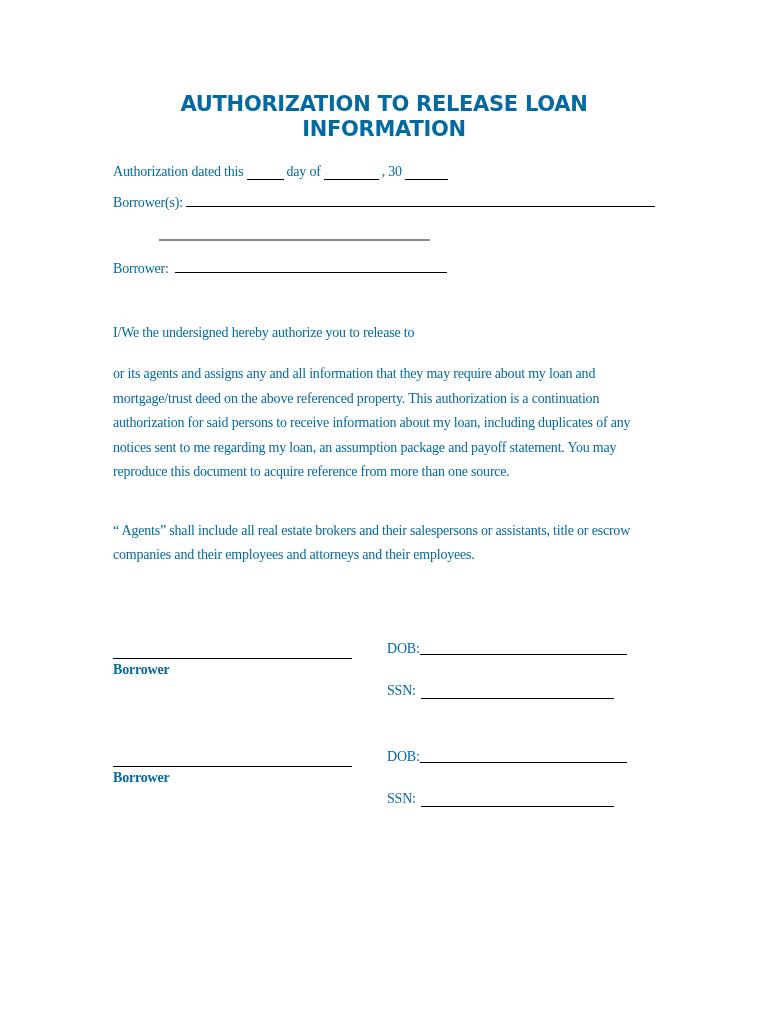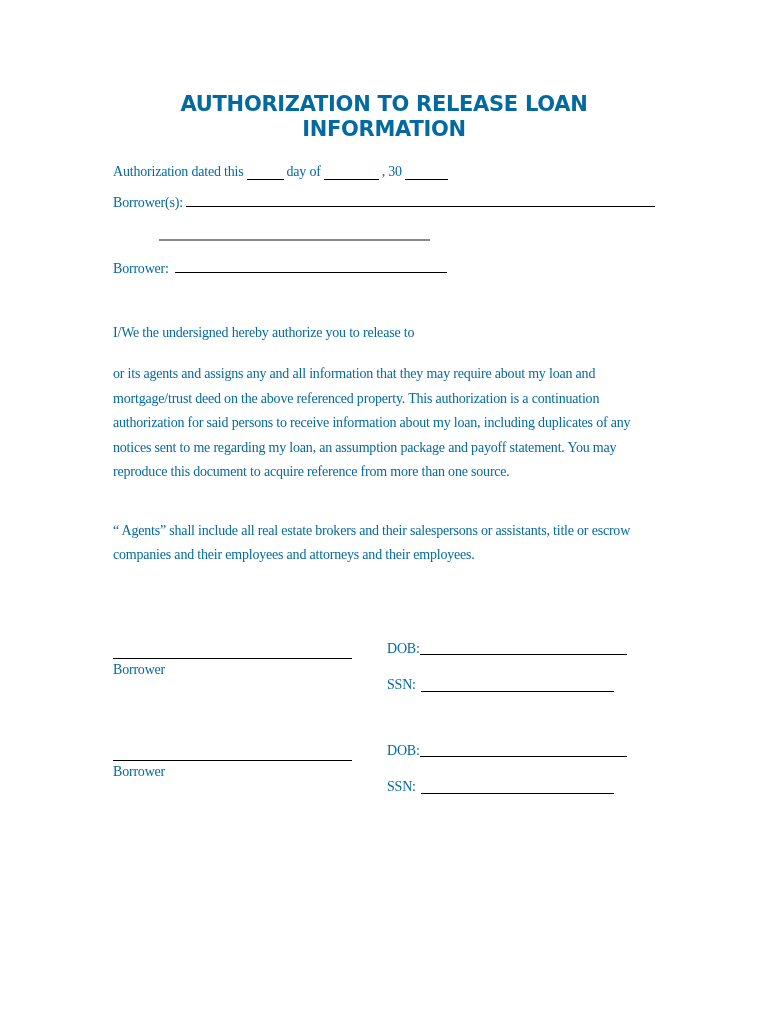--- a/index.html
+++ b/index.html
@@ -56,24 +56,24 @@
     white-space: pre-line;
     line-height: 24.5px;
     margin-top: 21px;
   }
   .agents { margin-top: 34px; }
   .sig-block { display: flex; }
   .sig-block.one { margin-top: 66px; }
   .sig-block.two { margin-top: 43px; }
   .sig-left { width: 274px; }
   .sig-line { width: 239px; height: 24px; border-bottom: 1.7px solid #000; }
-  .sig-label { margin-top: 3px; }
+  .sig-label { margin-top: 3px; font-weight: bold; }
   .sig-right { flex: 1; }
   .dob-row { display: flex; align-items: flex-start; padding-top: 7px; white-space: pre; }
-  .ssn-row { display: flex; align-items: center; margin-top: 20px; white-space: pre; }
+  .ssn-row { display: flex; align-items: flex-end; margin-top: 26px; white-space: pre; }
   .dob-fill { width: 207px; margin: 0; }
   .ssn-fill { width: 193px; margin: 0 0 0 5px; }
 </style>
 </head>
 <body>
 
 <div class="page">
 
   <div class="title">AUTHORIZATION TO RELEASE LOAN
 INFORMATION</div>

